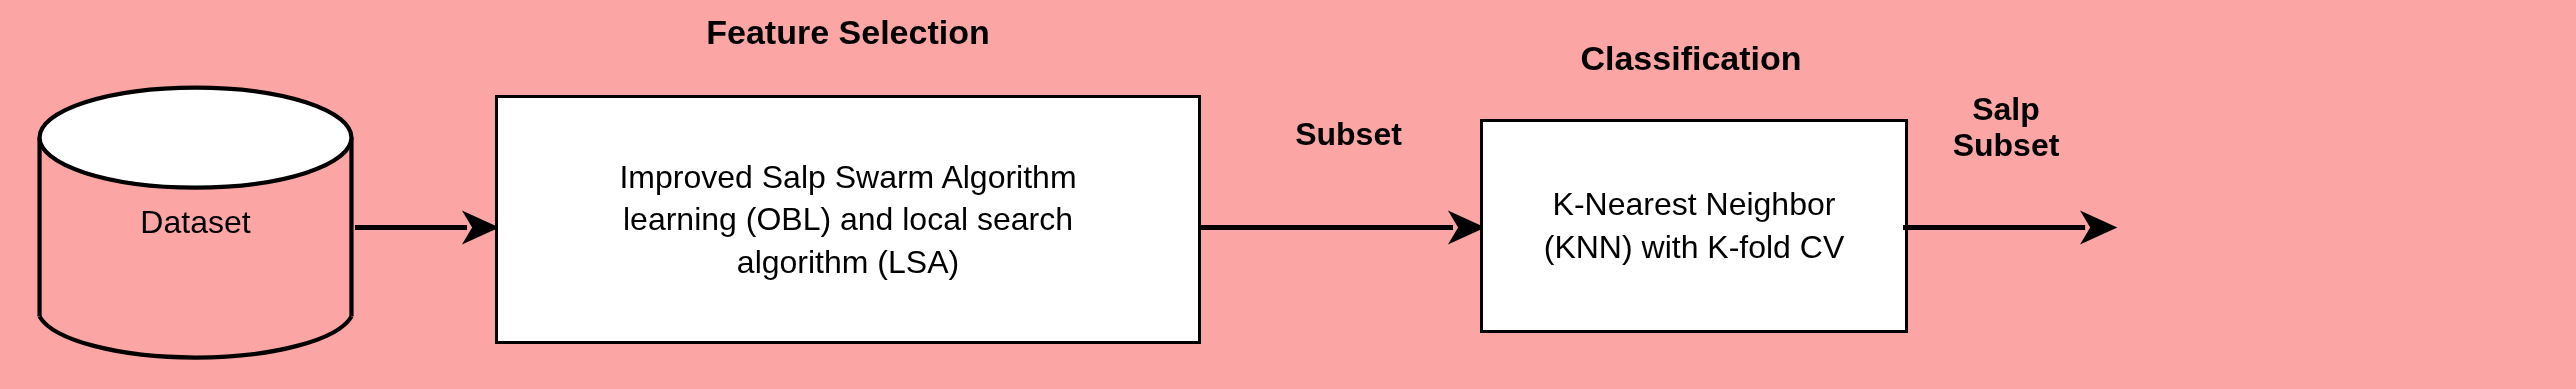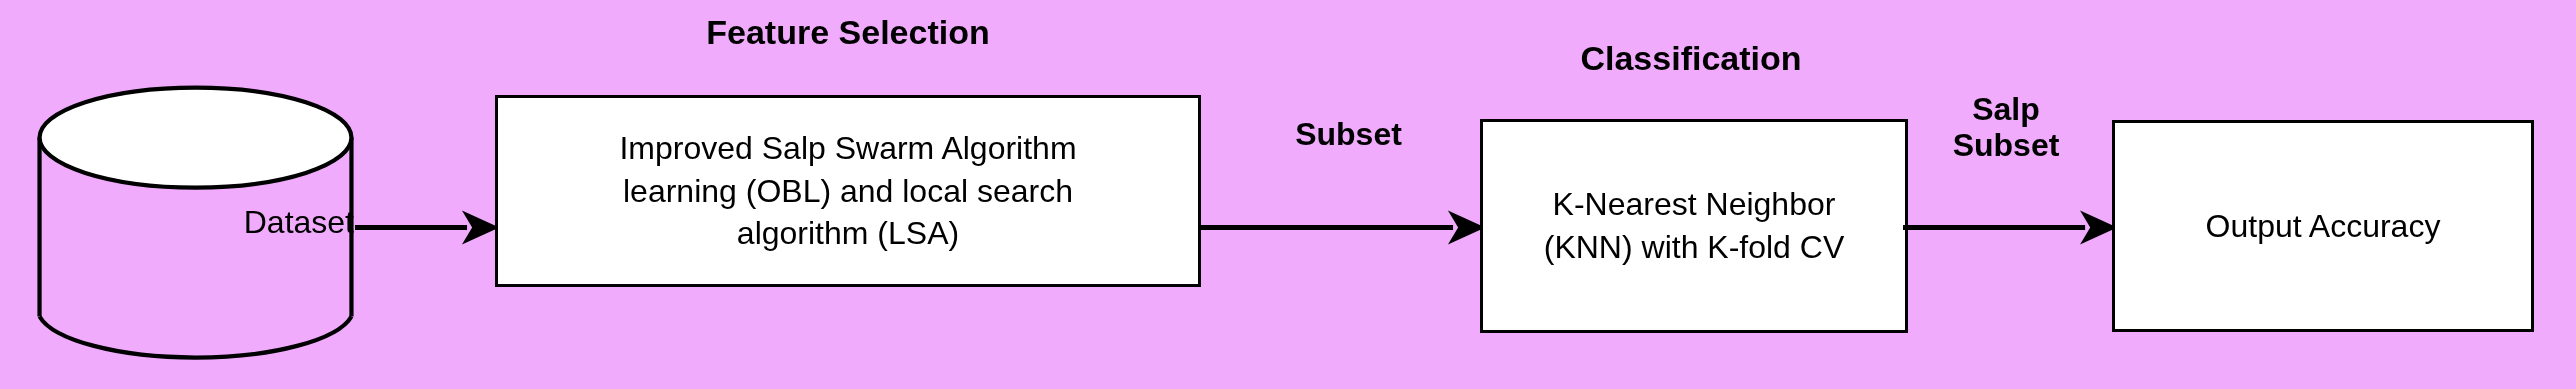--- a/index.html
+++ b/index.html
@@ -4,21 +4,21 @@
 <style>
   html, body {
     margin: 0;
     padding: 0;
     background: #ffffff;
   }
   #canvas {
     position: relative;
     width: 2576px;
     height: 389px;
-    background: #f0abfc;
+    background: #fca5a5;
     font-family: "Liberation Sans", sans-serif;
     color: #000000;
     overflow: hidden;
   }
 
   
   .section-title {
     position: absolute;
     font-weight: bold;
     font-size: 34px;
@@ -69,21 +69,21 @@
   #dataset-cylinder svg {
     display: block;
     width: 100%;
     height: 100%;
   }
   #dataset-label {
     position: absolute;
     left: 37px;
     top: 204px;
     width: 317px;
-    text-align: right;
+    text-align: center;
     font-size: 32px;
     color: #000;
   }
 
   
   .process-box {
     position: absolute;
     box-sizing: border-box;
     border: 3.4px solid #000;
     background: #ffffff;
@@ -96,21 +96,21 @@
     line-height: 1.33;
     text-align: center;
     color: #000;
     padding: 0 12px;
   }
 
   #box-feature-selection {
     left: 495px;
     top: 95px;
     width: 706px;
-    height: 192px;
+    height: 249px;
   }
   #box-classification {
     left: 1480px;
     top: 119px;
     width: 428px;
     height: 214px;
   }
   #box-output {
     left: 2112px;
     top: 120px;
@@ -202,20 +202,15 @@
     <div>Subset</div>
   </div>
 
   <div class="arrow" id="arrow-knn-to-output">
     <svg viewBox="0 0 255 60" preserveAspectRatio="none">
       <line x1="0" y1="30" x2="215" y2="30" stroke="#000" stroke-width="6"></line>
       <polygon points="209,10 253,30 209,50 221,30" fill="#000"></polygon>
     </svg>
   </div>
 
-  <div class="process-box" id="box-output">
-    <div class="box-text">
-      <div>Output Accuracy</div>
-    </div>
-  </div>
 
 </div>
 
 
 </body></html>

